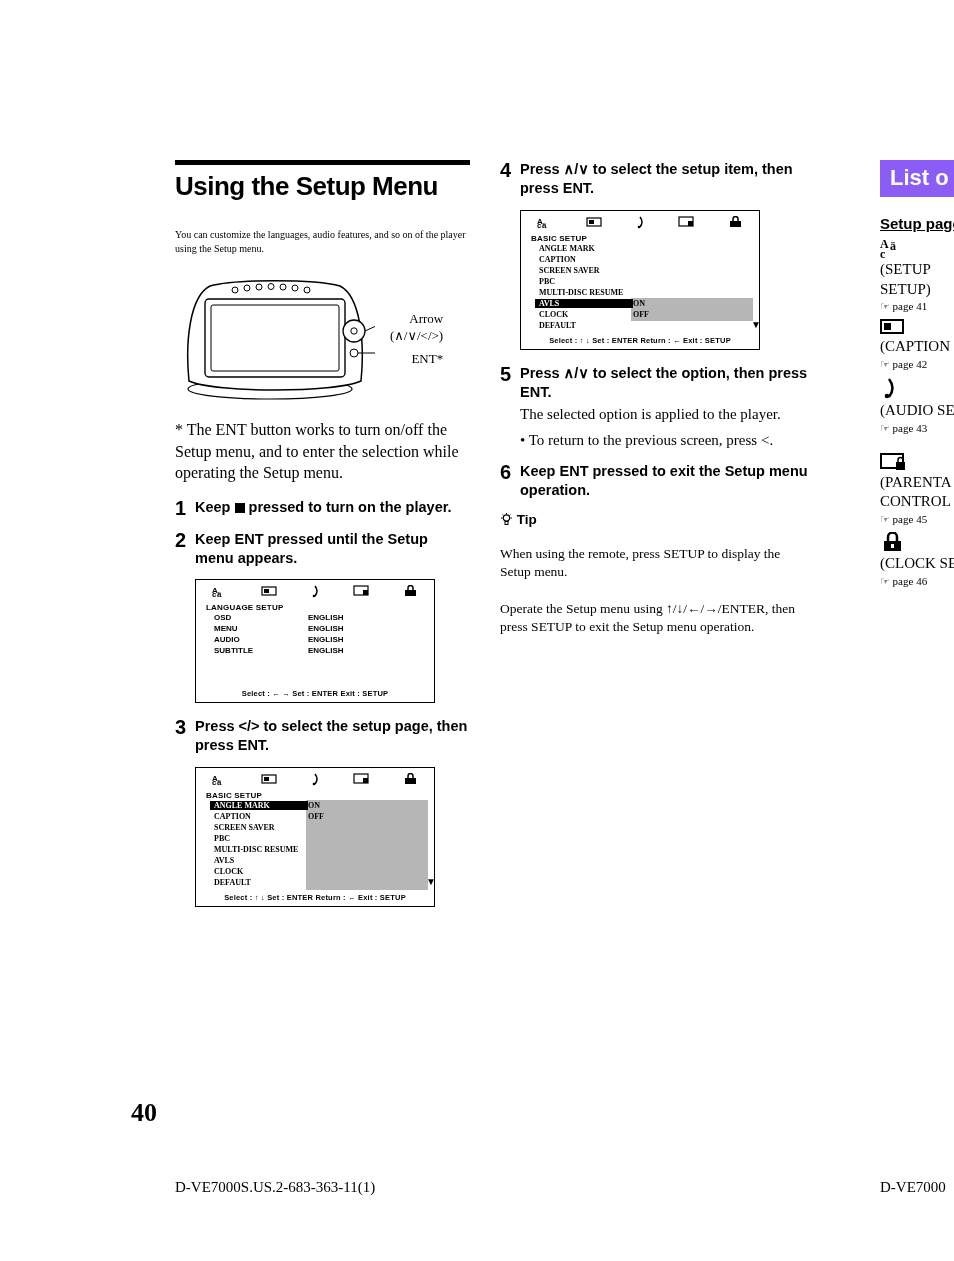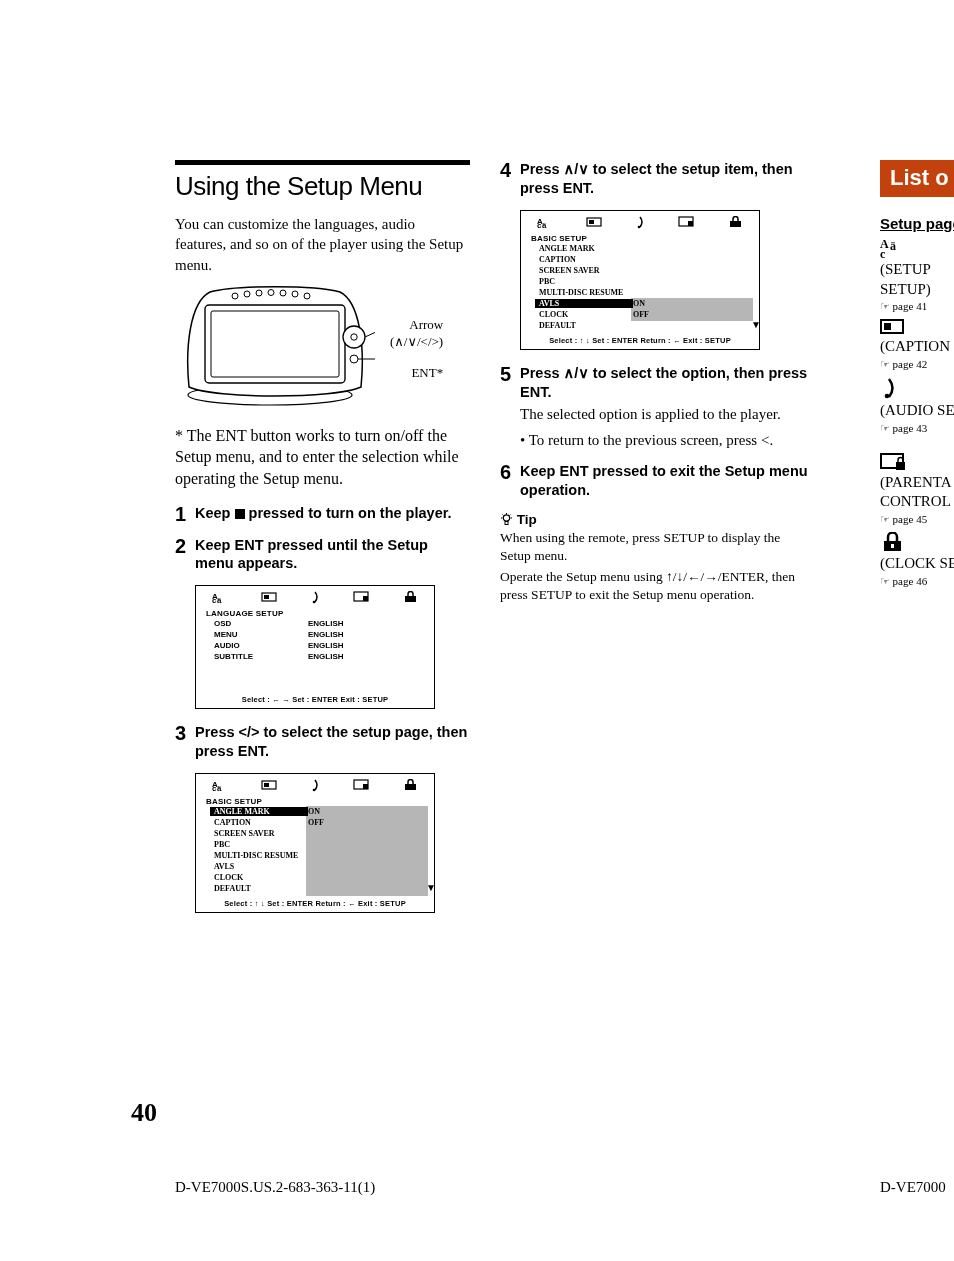--- a/index.html
+++ b/index.html
@@ -3,22 +3,22 @@
 <meta charset="utf-8">
 <style>
   * { margin: 0; padding: 0; box-sizing: border-box; }
   body { font-family: "Times New Roman", Times, serif; font-size: 15px; background: #fff; color: #000; width: 954px; height: 1261px; position: relative; overflow: hidden; }
   .page { position: absolute; left: 175px; top: 160px; width: 700px; }
   .col { float: left; width: 295px; }
   .col2 { float: left; width: 310px; margin-left: 30px; }
   .col3 { position: absolute; left: 880px; top: 160px; width: 74px; }
 
   .rule { height: 5px; background: #000; width: 100%; margin-bottom: 6px; }
-  h1 { font-family: Arial, Helvetica, sans-serif; font-weight: 400; font-size: 26px; letter-spacing: -0.5px; margin-bottom: 12px; }
-  .intro { font-size: 15px; line-height: 1.35; margin-bottom: 2px; }
+  h1 { font-family: Arial, Helvetica, sans-serif; font-weight: 700; font-size: 26px; letter-spacing: -0.5px; margin-bottom: 26px; }
+  .intro { font-size: 10px; line-height: 1.35; margin-bottom: 16px; }
   .device-wrap { position: relative; height: 140px; margin-bottom: 8px; text-align: right; }
   .device { position: absolute; left: 0; top: 0; width: 200px; height: 130px; }
   .devcallouts { position: absolute; left: 215px; top: 40px; font-size: 13px; font-family: "Times New Roman"; line-height: 1.3; }
   .footnote { font-size: 16px; line-height: 1.35; margin-bottom: 14px; }
   .stepwrap { display: flex; margin-bottom: 12px; }
   .stepnum { font-family: Arial, Helvetica, sans-serif; font-weight: 900; font-size: 20px; width: 20px; flex: 0 0 20px; line-height: 1; }
   .stepbody { flex: 1; font-family: Arial, Helvetica, sans-serif; font-weight: bold; font-size: 14.5px; line-height: 1.3; }
   .steptext { font-family: "Times New Roman", serif; font-weight: normal; font-size: 15px; margin-top: 4px; }
   .steptext-bullet { margin-top: 6px; }
 
@@ -30,24 +30,24 @@
   .osd-row { display: flex; height: 11px; align-items: center; }
   .osd-row .lab { width: 98px; padding-left: 4px; }
   .osd-row .val { }
   .osd-row.hl .lab { background: #000; color: #fff; display: inline-block; padding: 0 4px; }
   .osd-foot { text-align: center; font-size: 7.5px; padding: 3px 0 4px; letter-spacing: 0.2px; }
   .osd-greybox { position: relative; font-family: Liberation Serif, serif; }
   .osd-grey { position: absolute; left: 110px; right: 6px; top: 0; bottom: 0; background: #b6b6b6; }
   .osd-arrow-down { position: absolute; right: -2px; bottom: 3px; font-size: 10px; }
 
   .tip-head { font-family: Arial, Helvetica, sans-serif; font-weight: bold; font-size: 13.5px; margin-top: 6px; }
-  .tip-body { font-size: 13.5px; line-height: 1.35; margin-top: 2px; }
+  .tip-body { font-size: 13.5px; line-height: 1.35; margin-top: 18px; }
 
   
-  .listhead { background: #c2410c; color: #fff; font-family: Arial, Helvetica, sans-serif; font-weight: 900; font-size: 22px; padding: 5px 0 6px 10px; white-space: nowrap; }
+  .listhead { background: #8b5cf6; color: #fff; font-family: Arial, Helvetica, sans-serif; font-weight: 900; font-size: 22px; padding: 5px 0 6px 10px; white-space: nowrap; }
   .sphead { font-family: Arial, Helvetica, sans-serif; font-weight: bold; font-size: 15px; text-decoration: underline; margin-top: 18px; white-space: nowrap; }
   .spitem { margin-top: 6px; line-height: 1.3; white-space: nowrap; font-size: 15px; }
   .spitem svg { display: block; margin-bottom: 2px; }
   .spref { font-size: 11px; white-space: nowrap; }
 
   .pagenum { position: absolute; left: 131px; top: 1098px; font-family: "Times New Roman"; font-weight: bold; font-size: 26px; }
   .footer-l { position: absolute; left: 175px; top: 1179px; font-size: 15px; }
   .footer-r { position: absolute; left: 880px; top: 1179px; font-size: 15px; white-space: nowrap; }
 
   .sqfill { display: inline-block; width: 10px; height: 10px; background: #000; vertical-align: -1px; }
@@ -79,21 +79,21 @@
         </g>
         <circle cx="179" cy="60" r="11" fill="#fff" stroke="#000" stroke-width="1.3"></circle>
         <circle cx="179" cy="60" r="3.2" fill="#fff" stroke="#000"></circle>
         <circle cx="179" cy="82" r="4" fill="none" stroke="#000"></circle>
         <line x1="190" y1="60" x2="212" y2="50" stroke="#000"></line>
         <line x1="183" y1="82" x2="212" y2="82" stroke="#000"></line>
       </svg>
       <div class="devcallouts">
         <div>Arrow</div>
         <div>(∧/∨/&lt;/&gt;)</div>
-        <div style="margin-top:14px">ENT*</div>
+        <div style="margin-top:6px">ENT*</div>
       </div>
     </div>
 
     <p class="footnote">* The ENT button works to turn on/off the Setup menu, and to enter the selection while operating the Setup menu.</p>
 
     <div class="stepwrap">
       <div class="stepnum">1</div>
       <div class="stepbody">Keep <span class="sqfill"></span> pressed to turn on the player.</div>
     </div>
 

